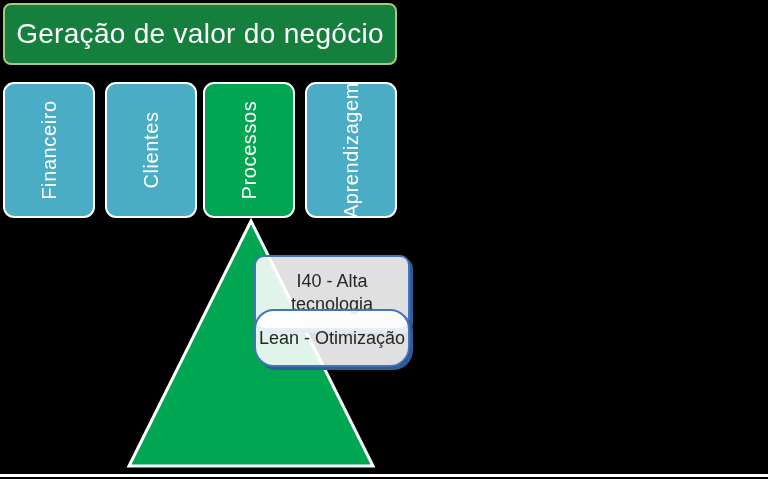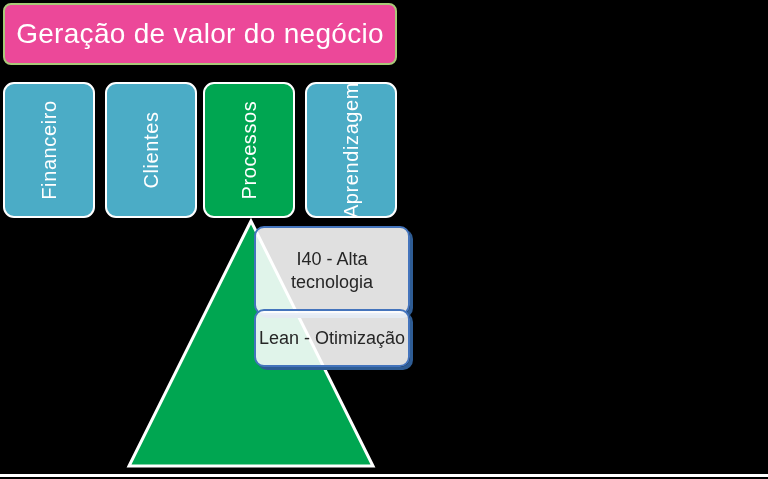--- a/index.html
+++ b/index.html
@@ -72,38 +72,38 @@
     display: flex;
     align-items: center;
     justify-content: center;
     text-align: center;
   }
   .level span {
     color: #262626;
     font-size: 18px;
     line-height: 1.25;
   }
-  .level-1 { top: 226px; height: 55px; padding: 15px 18px; width: 116px; }
-  .level-2 { top: 309px; height: 54px; }
+  .level-1 { top: 255px; height: 55px; padding: 8px 18px; width: 116px; }
+  .level-2 { top: 309px; height: 54px; border-radius: 20px; }
   .level-3 { top: 375px; height: 53px; }
   .nowrap span { white-space: nowrap; }
   
   .bottom-line {
     position: absolute;
     left: 0; top: 474px;
     width: 768px; height: 3px;
     background: #FFFFFF;
   }
 </style>
 </head>
 <body>
 
 <div class="stage">
 
-  <div class="header-box" style="background-color: #ec4899;">
+  <div class="header-box" style="background-color: #15803d;">
     <span>Geração de valor do negócio</span>
   </div>
 
   <div class="col col-1" style="background-color: rgb(75, 172, 198);">
     <span class="vtext">Financeiro</span>
   </div>
   <div class="col col-2" style="background-color: rgb(75, 172, 198);">
     <span class="vtext">Clientes</span>
   </div>
   <div class="col col-3" style="background-color: rgb(0, 166, 81);">

